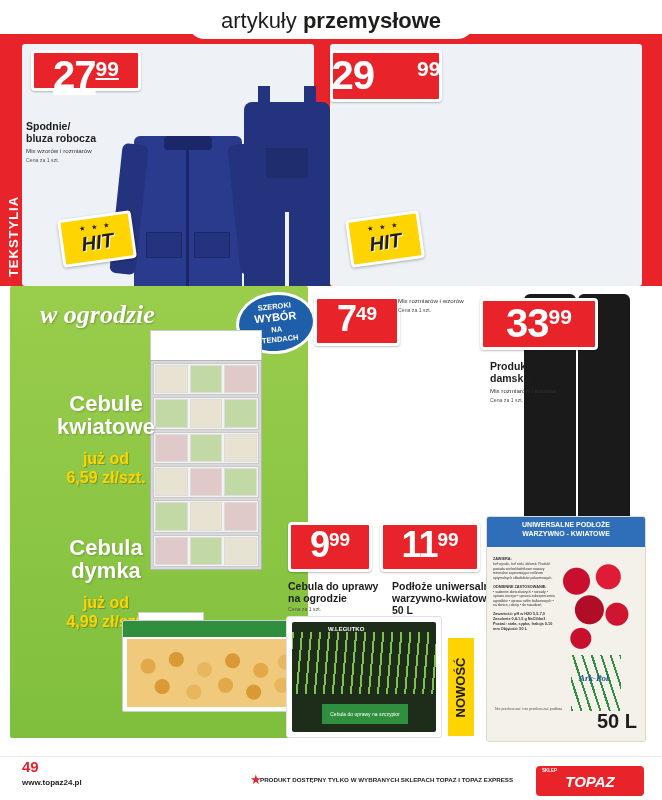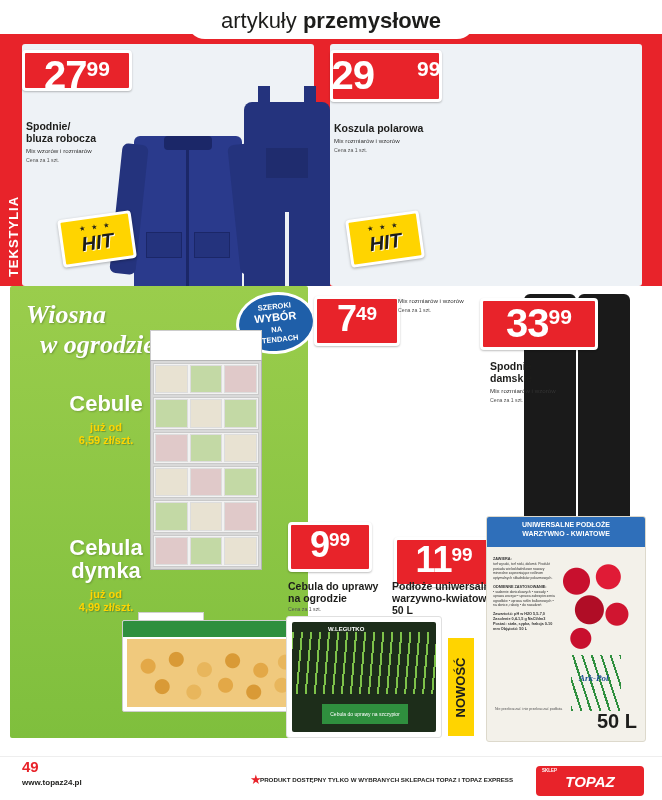--- a/index.html
+++ b/index.html
@@ -52,26 +52,26 @@
   .price-tag {
     position:absolute; background:#e8232a; color:#fff;
     border:3px solid #fff; border-radius:4px;
     display:flex; align-items:flex-start; justify-content:center;
     padding:2px 8px 3px 8px; line-height:1;
     box-shadow:0 1px 2px rgba(0,0,0,.25);
   }
   .price-tag .int { font-size:40px; font-weight:800; letter-spacing:-1px; }
   .price-tag .dec { font-size:21px; font-weight:800; margin-top:3px; }
 
-  .pt-1 { left:22px; top:50px; width:110px; height:41px; }
+  .pt-1 { left:31px; top:50px; width:110px; height:41px;text-decoration:underline; }
   .pt-2 { left:330px; top:50px; width:112px; height:52px;gap:43px; }
   .pt-3 { left:314px; top:296px; width:86px; height:50px; }
   .pt-4 { left:480px; top:298px; width:118px; height:52px; }
   .pt-5 { left:288px; top:522px; width:84px; height:50px; }
-  .pt-6 { left:394px; top:522px; width:100px; height:50px;margin-top:15px; }
+  .pt-6 { left:380px; top:522px; width:100px; height:50px; }
 
   .pt-3 .int, .pt-5 .int { font-size:36px; }
   .pt-3 .dec, .pt-5 .dec { font-size:19px; }
   .pt-6 .int { font-size:36px; }
   .pt-6 .dec { font-size:19px; }
 
   
   .plabel { position:absolute; color:#1d1d1b; }
   .plabel .name { font-size:10.5px; font-weight:800; line-height:1.15; }
   .plabel .desc { font-size:6.2px; font-weight:400; line-height:1.3; margin-top:3px; color:#333; }
@@ -136,22 +136,22 @@
   }
   .cebule-2 {
     position:absolute; left:26px; top:536px; width:160px; text-align:center;
   }
   .cebule-title {
     font-size:22px; font-weight:800; color:#ffffff; line-height:1.05;
     text-shadow:1px 1px 2px rgba(0,0,0,.2);
     text-align:center;
   }
   .cebule-sub {
-    font-size:11px; font-weight:800; color:#ffd400; line-height:1.15;
-    margin-top:6px; text-shadow:1px 1px 1px rgba(0,0,0,.25);
+    font-size:16px; font-weight:800; color:#ffd400; line-height:1.15;
+    margin-top:12px; text-shadow:1px 1px 1px rgba(0,0,0,.25);
   }
 
   
   .rack {
     position:absolute; left:150px; top:360px; width:112px; height:210px;
     background:#d9d9d9; border:1px solid #b5b5b5;
     display:flex; flex-direction:column; gap:2px; padding:2px;
   }
   .rack .shelf {
     flex:1; background:#f2f2f2; border:1px solid #c9c9c9;
@@ -391,41 +391,35 @@
       <span>bluza robocza</span>
     </div>
     <div class="desc">Mix wzorów i rozmiarów</div>
     <div class="unit">Cena za 1 szt.</div>
   </div>
 
   <div class="price-tag pt-2">
     <span class="int">29</span>
     <span class="dec">99</span>
   </div>
-  <div class="plabel lb-2">
-    <div class="name"><span>Koszula polarowa</span></div>
-    <div class="desc">Mix rozmiarów i wzorów</div>
-    <div class="unit">Cena za 1 szt.</div>
-  </div>
 
   <div class="hit hit-1">
     <div class="stars">★ ★ ★</div>
     <div class="txt">HIT</div>
   </div>
   <div class="hit hit-2">
     <div class="stars">★ ★ ★</div>
     <div class="txt">HIT</div>
   </div>
 
   <div class="band-garden"></div>
   <div class="green-box">
   </div>
 
   <div class="wiosna">
-    <div>Wiosna</div>
     <div class="l2">w ogrodzie</div>
   </div>
 
   <div class="wybor">
     <span>SZEROKI</span>
     <span style="font-size:11px">WYBÓR</span>
     <span>NA</span>
     <span>STENDACH</span>
   </div>
 
@@ -459,20 +453,21 @@
     <div class="shelf">
         <i class="c"></i>
         <i class="b"></i>
         <i class="a"></i>
       </div>
   </div>
 
   <div class="cebule-1">
     <div class="cebule-title">
       <span>Cebule</span><br>
+      <span>kwiatowe</span>
     </div>
     <div class="cebule-sub">
       <span>już od</span><br>
       <span>6,59 zł/szt.</span>
     </div>
   </div>
 
   <div class="cebule-2">
     <div class="cebule-title">
       <span>Cebula</span><br>
@@ -502,21 +497,21 @@
   <div class="pants-img">
     <div class="l"></div>
     <div class="r"></div>
   </div>
   <div class="price-tag pt-4">
     <span class="int">33</span>
     <span class="dec">99</span>
   </div>
   <div class="plabel lb-4">
     <div class="name">
-      <span>Spodnie</span><br>
+      <span>Produkt</span><br>
       <span>damskie</span>
     </div>
     <div class="desc">Mix rozmiarów i wzorów</div>
     <div class="unit">Cena za 1 szt.</div>
   </div>
 
   <div class="price-tag pt-5">
     <span class="int">9</span>
     <span class="dec">99</span>
   </div>

